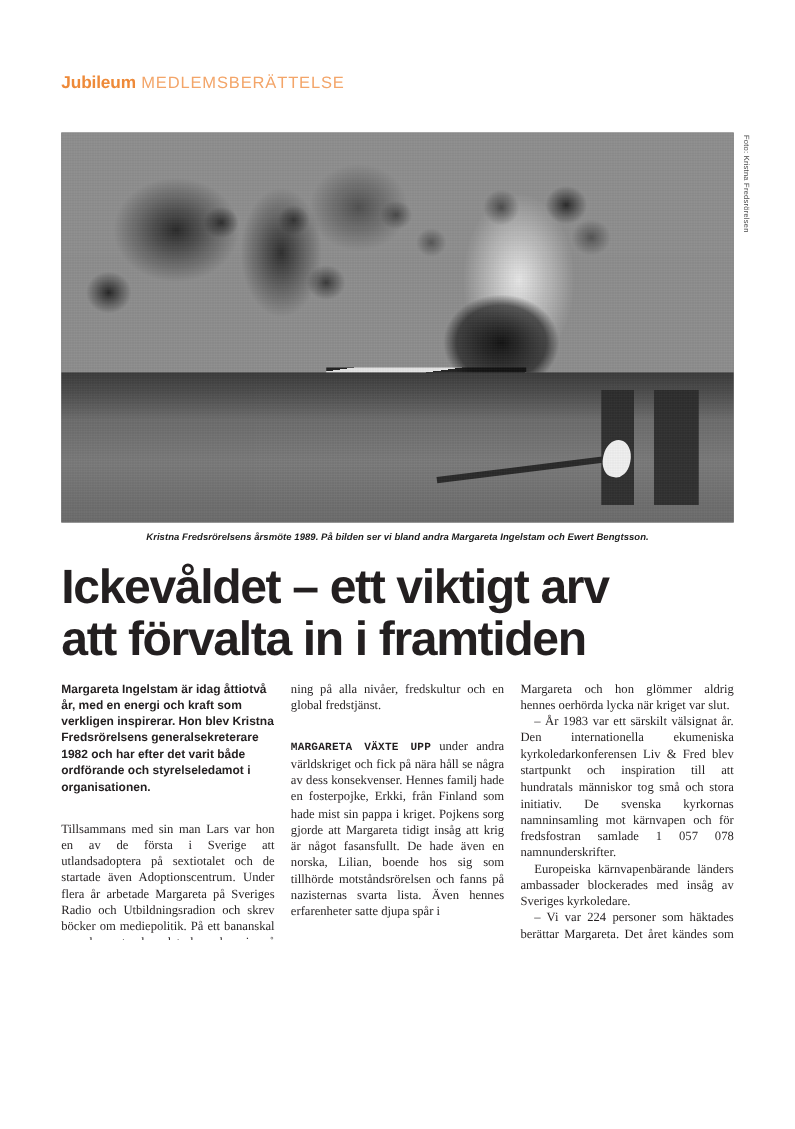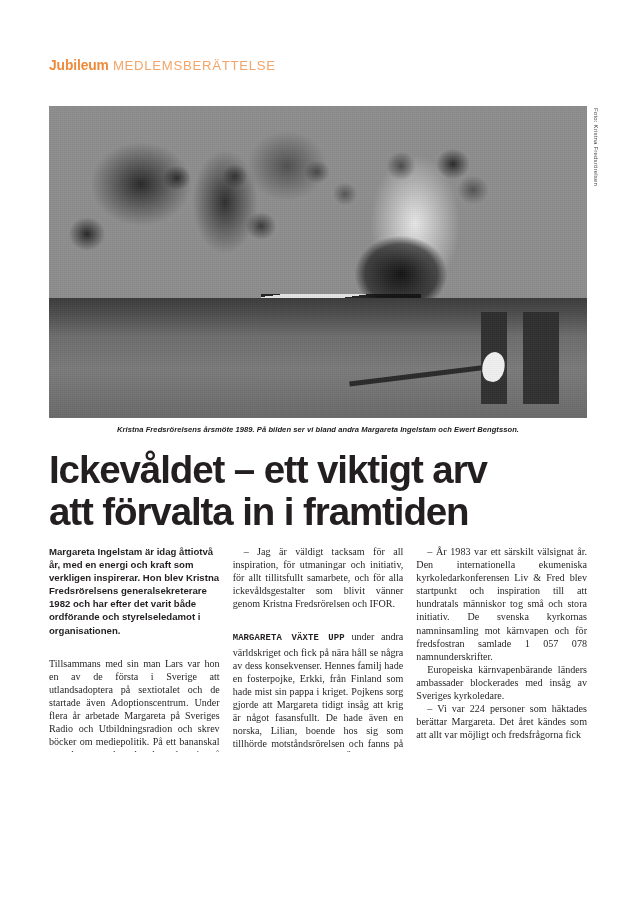--- a/index.html
+++ b/index.html
@@ -284,25 +284,26 @@
   </h1>
 
   <div class="columns">
 
     <div class="col">
       <p class="lead">Margareta Ingelstam är idag åttiotvå år, med en energi och kraft som verkligen inspirerar. Hon blev Kristna Fredsrörelsens generalsekreterare 1982 och har efter det varit både ordförande och styrelseledamot i organisationen.</p>
       <p class="sec">Tillsammans med sin man Lars var hon en av de första i Sverige att utlandsadoptera på sextiotalet och de startade även Adoptionscentrum. Under flera år arbetade Margareta på Sveriges Radio och Utbildningsradion och skrev böcker om mediepolitik. På ett bananskal som hon utrycker det, kom hon in på fredsfrågorna.</p>
     </div>
 
     <div class="col">
-      <p class="indent">– Jag är väldigt tacksam för all inspiration, för utmaningar och initiativ, för allt tillitsfullt samarbete, och för alla ickevåldsgestalter som blivit vänner genom Kristna Fredsrörelsen och IFOR.</p>
+      <p>ning på alla nivåer, fredskultur och en global fredstjänst.</p>
       <p class="sec"><span class="runin">MARGARETA VÄXTE UPP</span><span> under andra världskriget och fick på nära håll se några av dess konsekvenser. Hennes familj hade en fosterpojke, Erkki, från Finland som hade mist sin pappa i kriget. Pojkens sorg gjorde att Margareta tidigt insåg att krig är något fasansfullt. De hade även en norska, Lilian, boende hos sig som tillhörde motståndsrörelsen och fanns på nazisternas svarta lista. Även hennes erfarenheter satte djupa spår i</span></p>
     </div>
 
     <div class="col">
+      <p>Margareta och hon glömmer aldrig hennes oerhörda lycka när kriget var slut.</p>
       <p class="indent">– År 1983 var ett särskilt välsignat år. Den internationella ekumeniska kyrkoledarkonferensen Liv &amp; Fred blev startpunkt och inspiration till att hundratals människor tog små och stora initiativ. De svenska kyrkornas namninsamling mot kärnvapen och för fredsfostran samlade 1 057 078 namnunderskrifter.</p>
       <p class="indent">Europeiska kärnvapenbärande länders ambassader blockerades med insåg av Sveriges kyrkoledare.</p>
       <p class="indent">– Vi var 224 personer som häktades berättar Margareta. Det året kändes som att allt var möjligt och fredsfrågorna fick</p>
     </div>
 
   </div>
 
   <div class="footer">
     <span class="folio">8</span>
     <span class="masthead"><b>Freds</b><span>nytt · # 1 · 2019</span></span>

